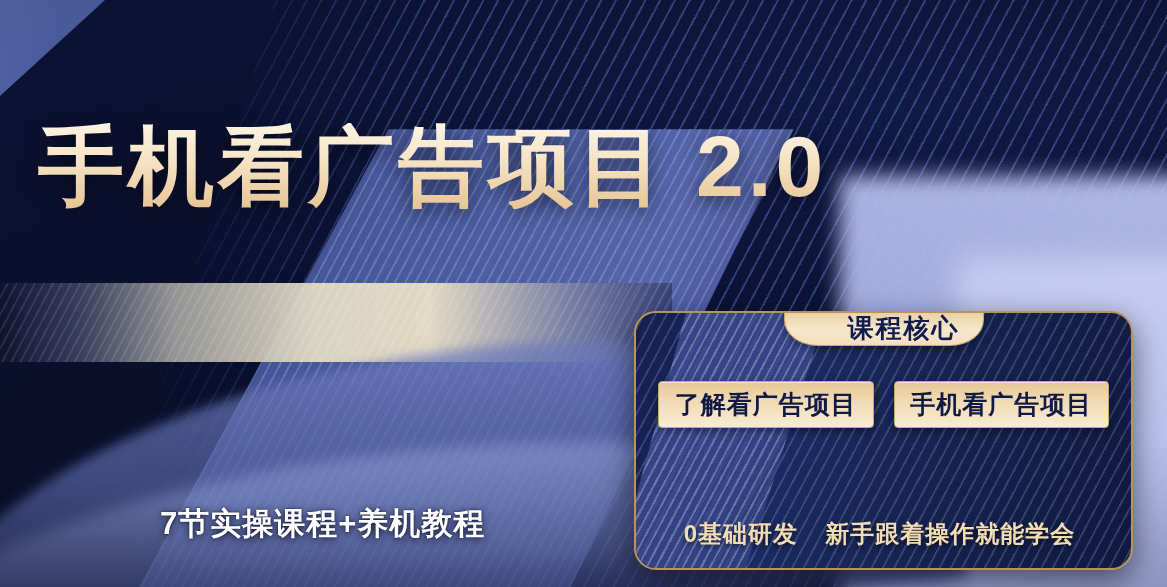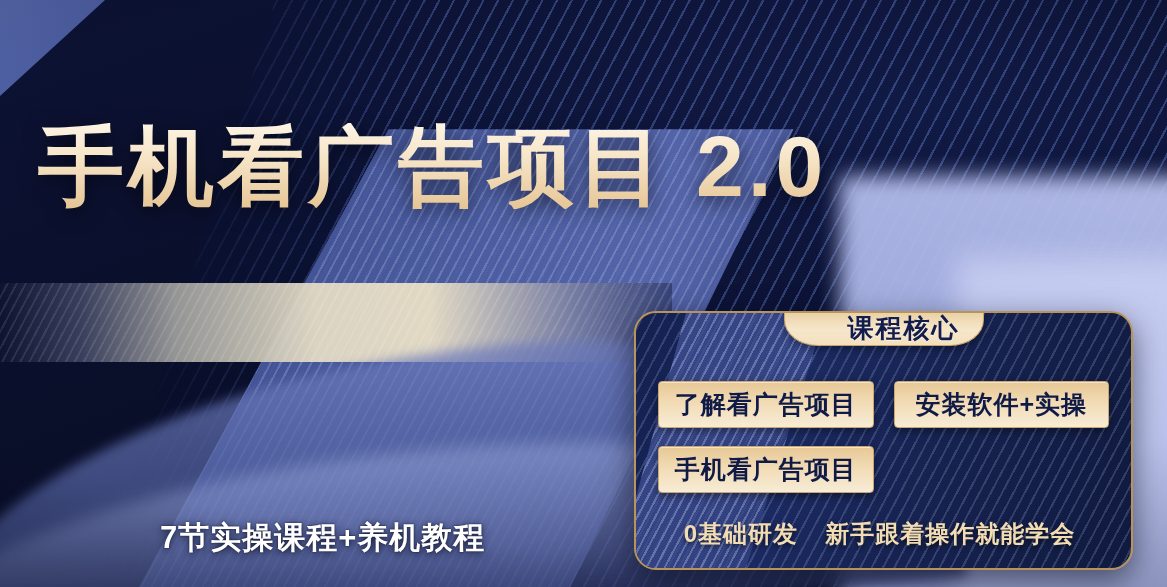--- a/index.html
+++ b/index.html
@@ -139,21 +139,21 @@
         1px -1px 0 rgba(255,255,255,.85),
        -1px  1px 0 rgba(255,255,255,.85),
         1px  1px 0 rgba(255,255,255,.85),
         0 2px 6px rgba(255,255,255,.5);
     white-space:nowrap;
   }
   .subline .gap{display:inline-block;width:20px;}
 
   
   .caption{
-    position:absolute;left:160px;top:517px;
+    position:absolute;left:160px;top:503px;
     font-size:31px;font-weight:bold;letter-spacing:1px;
     color:#ffffff;
     text-shadow:0 2px 8px rgba(10,14,40,.85), 0 0 2px rgba(10,14,40,.9);
     white-space:nowrap;
   }
 
   
   .card{
     position:absolute;left:634px;top:311px;width:499px;height:259px;
     border-radius:22px;
@@ -261,23 +261,20 @@
 
       <div class="badge">
         <span>课程核心</span>
       </div>
 
       <div class="pill-grid">
         <div class="pill">
           <span>了解看广告项目</span>
         </div>
         <div class="pill">
-          <span>安装软件+实操</span>
-        </div>
-        <div class="pill">
           <span>手机看广告项目</span>
         </div>
       </div>
 
       <div class="card-foot">
         <span>0基础研发</span>
         <span class="gap"></span>
         <span>新手跟着操作就能学会</span>
       </div>
 

